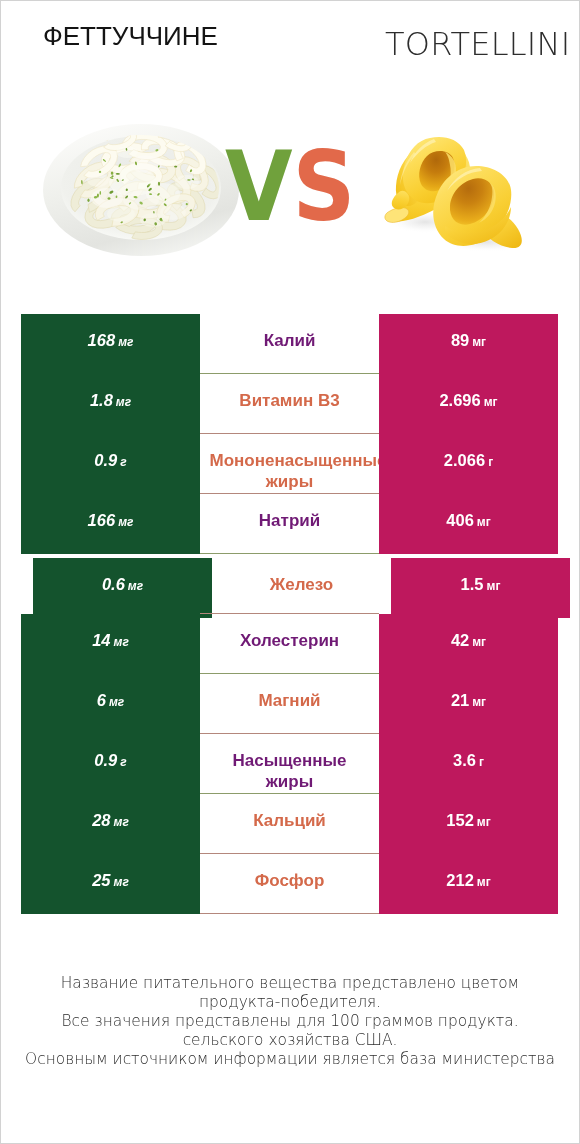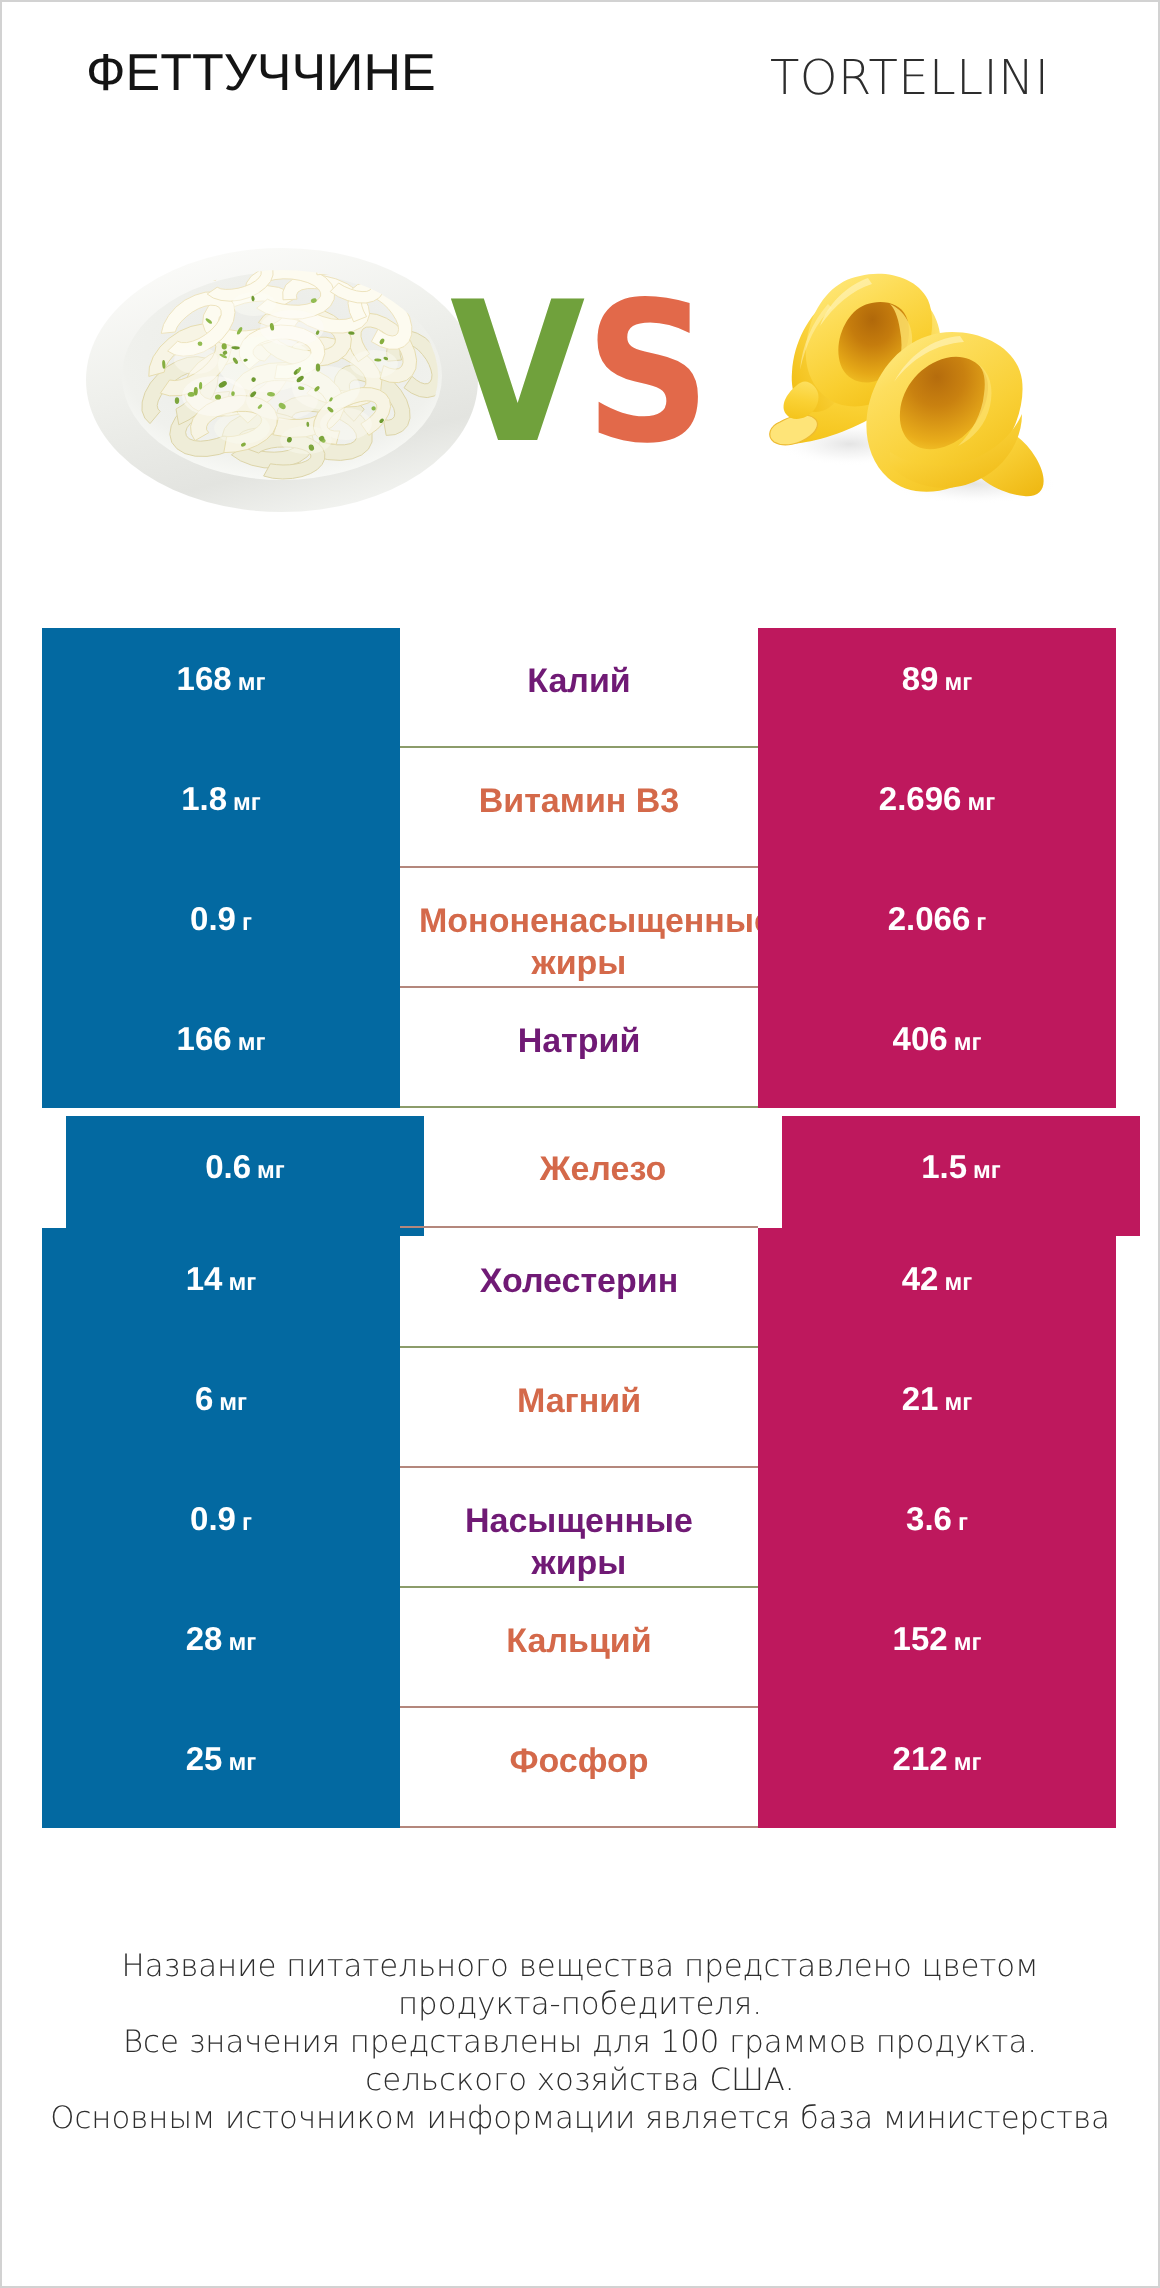--- a/index.html
+++ b/index.html
@@ -15,21 +15,21 @@
   
   .title-left {
     position:absolute; left:43px; top:21px;
     font-size:26px; font-weight:400; color:#141414;
     letter-spacing:0px; white-space:nowrap;
     font-family:"Liberation Sans", sans-serif;
     text-align:center;
   }
   .title-right {
     position:absolute; left:385px; top:25px;
-    font-size:24px; font-weight:200; color:#2d2d2d;
+    font-size:32px; font-weight:200; color:#2d2d2d;
     letter-spacing:0.25px; white-space:nowrap;
     font-family:"DejaVu Sans", sans-serif;
   }
 
   
   .hero { position:absolute; left:0; top:100px; width:580px; height:190px; }
   .hero-svg { position:absolute; left:0; top:-100px; width:580px; height:300px; }
   .vs { position:absolute; left:0; top:0; width:580px; height:190px; }
   .vs-text {
     position:absolute; left:225px; top:38px;
@@ -37,21 +37,21 @@
     letter-spacing:0px; font-family:"DejaVu Sans Condensed","DejaVu Sans", sans-serif;
   }
   .vs-v { color:#70A13C; }
   .vs-s { color:#E2694A; }
 
   
   .table { position:absolute; left:0; top:314px; width:580px; height:600px; }
   .row { position:absolute; left:0; width:580px; height:60px; }
   .bar-l { position:absolute; left:21px; top:0; width:179px; height:60px; }
   .bar-r { position:absolute; left:379px; top:0; width:179px; height:60px; z-index:3; }
-  .g { background:#0369a1; }
+  .g { background:#14532d;font-style:italic; }
   .o { background:#be185d; }
   .val {
     position:absolute; left:0; top:0; width:100%; height:100%;
     display:flex; align-items:baseline; justify-content:center;
     color:#fff; font-size:16.5px; font-weight:700; white-space:nowrap;
     font-family:"Liberation Sans", sans-serif; padding-top:17px;
   }
   .val .unit { font-size:12px; font-weight:700; margin-left:3px; }
   .mid {
     position:absolute; left:200px; top:-4px; width:179px; height:60px; z-index:1;

